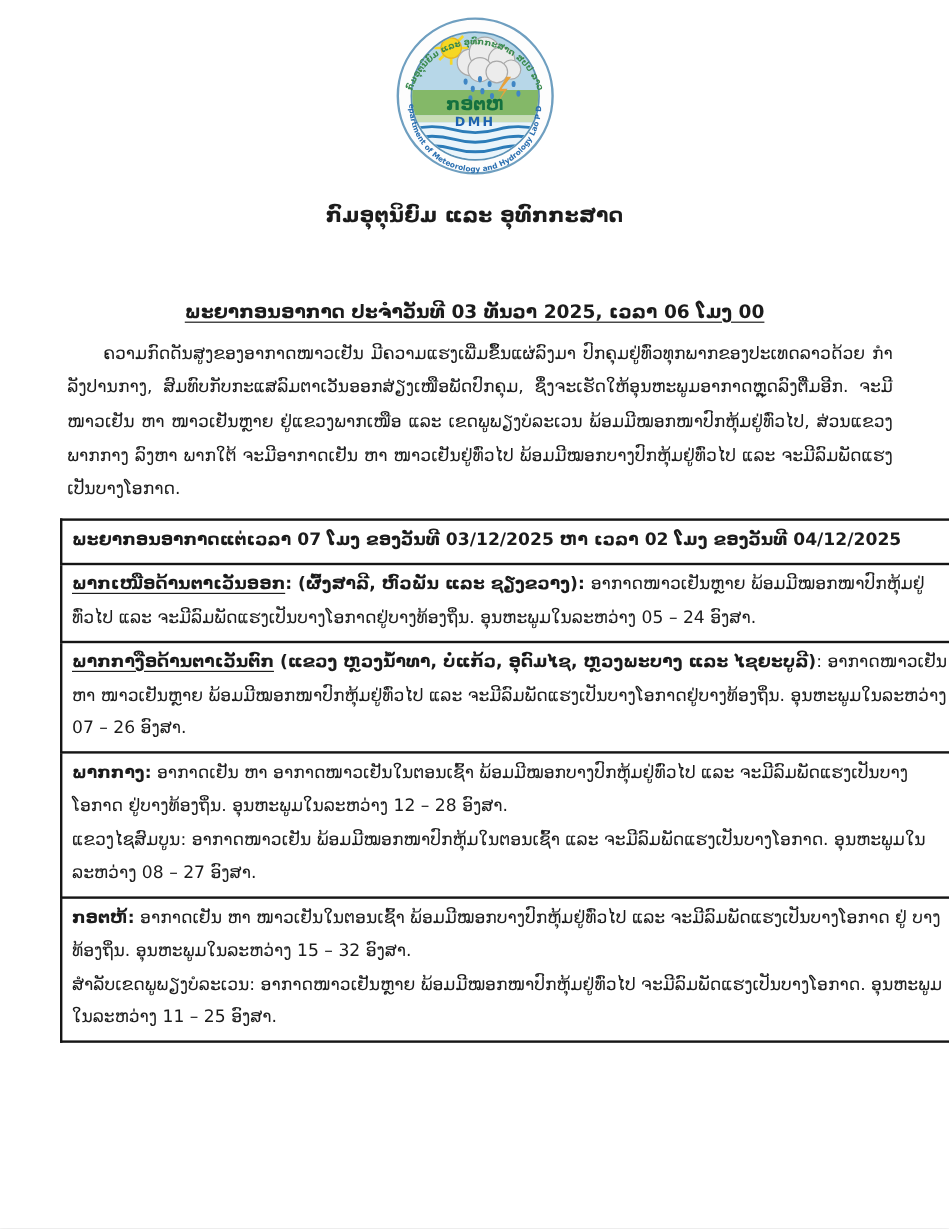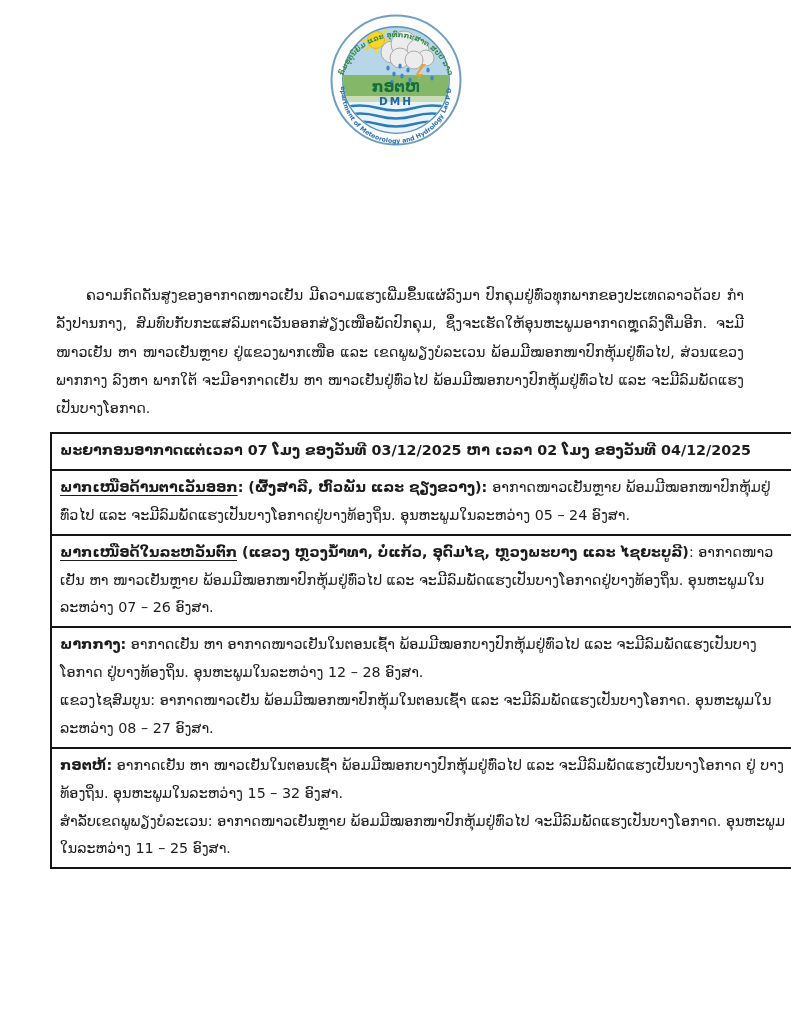--- a/index.html
+++ b/index.html
@@ -133,41 +133,45 @@
 
       <text font-size="7.2" font-weight="bold" fill="#3a8a4d">
         <textPath href="#arcTop" startOffset="50%" text-anchor="middle">ກົມອຸຕຸນິຍົມ ແລະ ອຸທົກກະສາດ ສປປ ລາວ</textPath>
       </text>
       <text font-size="6.2" font-weight="bold" fill="#2a6fb0">
         <textPath href="#arcBottom" startOffset="50%" text-anchor="middle">Department of Meteorology and Hydrology Lao P D R</textPath>
       </text>
     </svg>
   </div>
 
+  <div class="doc-title">ກົມອຸຕຸນິຍົມ ແລະ ອຸທົກກະສາດ</div>
+  <div class="date-line">
+    <span>ພະຍາກອນອາກາດ ປະຈໍາວັນທີ 03 ທັນວາ 2025, ເວລາ 06 ໂມງ 00</span>
+  </div>
 
   <p class="intro">ຄວາມກົດດັນສູງຂອງອາກາດໜາວເຢັນ ມີຄວາມແຮງເພີ່ມຂຶ້ນແຜ່ລົງມາ ປົກຄຸມຢູ່ທົ່ວທຸກພາກຂອງປະເທດລາວດ້ວຍ ກໍາລັງປານກາງ, ສົມທົບກັບກະແສລົມຕາເວັນອອກສ່ຽງເໜືອພັດປົກຄຸມ, ຊຶ່ງຈະເຮັດໃຫ້ອຸນຫະພູມອາກາດຫຼຸດລົງຕື່ມອີກ. ຈະມີໜາວເຢັນ ຫາ ໜາວເຢັນຫຼາຍ ຢູ່ແຂວງພາກເໜືອ ແລະ ເຂດພູພຽງບໍລະເວນ ພ້ອມມີໝອກໜາປົກຫຸ້ມຢູ່ທົ່ວໄປ, ສ່ວນແຂວງພາກກາງ ລົງຫາ ພາກໃຕ້ ຈະມີອາກາດເຢັນ ຫາ ໜາວເຢັນຢູ່ທົ່ວໄປ ພ້ອມມີໝອກບາງປົກຫຸ້ມຢູ່ທົ່ວໄປ ແລະ ຈະມີລົມພັດແຮງເປັນບາງໂອກາດ.</p>
 
   <table class="forecast">
     <tbody>
       <tr>
         <td class="thead">ພະຍາກອນອາກາດແຕ່ເວລາ 07 ໂມງ ຂອງວັນທີ 03/12/2025 ຫາ ເວລາ 02 ໂມງ ຂອງວັນທີ 04/12/2025</td>
       </tr>
 
       <tr>
         <td>
           <p>
             <span class="lead">ພາກເໜືອດ້ານຕາເວັນອອກ</span><span class="bold">: (ຜົ້ງສາລີ, ຫົວພັນ ແລະ ຊຽງຂວາງ): </span><span> ອາກາດໜາວເຢັນຫຼາຍ ພ້ອມມີໝອກໜາປົກຫຸ້ມຢູ່ທົ່ວໄປ ແລະ ຈະມີລົມພັດແຮງເປັນບາງໂອກາດຢູ່ບາງທ້ອງຖິ່ນ. ອຸນຫະພູມໃນລະຫວ່າງ 05 – 24 ອົງສາ.</span>
           </p>
         </td>
       </tr>
 
       <tr>
         <td>
           <p>
-            <span class="lead">ພາກເໜືອດ້ໃນລະຫວັນຕົກ</span><span class="bold"> (ແຂວງ ຫຼວງນໍ້າທາ, ບໍ່ແກ້ວ, ອຸດົມໄຊ, ຫຼວງພະບາງ ແລະ ໄຊຍະບູລີ)</span><span>: ອາກາດໜາວເຢັນ ຫາ ໜາວເຢັນຫຼາຍ ພ້ອມມີໝອກໜາປົກຫຸ້ມຢູ່ທົ່ວໄປ ແລະ ຈະມີລົມພັດແຮງເປັນບາງໂອກາດຢູ່ບາງທ້ອງຖິ່ນ. ອຸນຫະພູມໃນລະຫວ່າງ 07 – 26 ອົງສາ.</span>
+            <span class="lead">ພາກກາງືອດ້ານຕາເວັນຕົກ</span><span class="bold"> (ແຂວງ ຫຼວງນໍ້າທາ, ບໍ່ແກ້ວ, ອຸດົມໄຊ, ຫຼວງພະບາງ ແລະ ໄຊຍະບູລີ)</span><span>: ອາກາດໜາວເຢັນ ຫາ ໜາວເຢັນຫຼາຍ ພ້ອມມີໝອກໜາປົກຫຸ້ມຢູ່ທົ່ວໄປ ແລະ ຈະມີລົມພັດແຮງເປັນບາງໂອກາດຢູ່ບາງທ້ອງຖິ່ນ. ອຸນຫະພູມໃນລະຫວ່າງ 07 – 26 ອົງສາ.</span>
           </p>
         </td>
       </tr>
 
 
       <tr>
         <td>
           <p>
             <span class="bold">ພາກກາງ:</span><span> ອາກາດເຢັນ ຫາ ອາກາດໜາວເຢັນໃນຕອນເຊົ້າ ພ້ອມມີໝອກບາງປົກຫຸ້ມຢູ່ທົ່ວໄປ ແລະ ຈະມີລົມພັດແຮງເປັນບາງ ໂອກາດ ຢູ່ບາງທ້ອງຖິ່ນ. ອຸນຫະພູມໃນລະຫວ່າງ 12 – 28 ອົງສາ.</span>
           </p>

